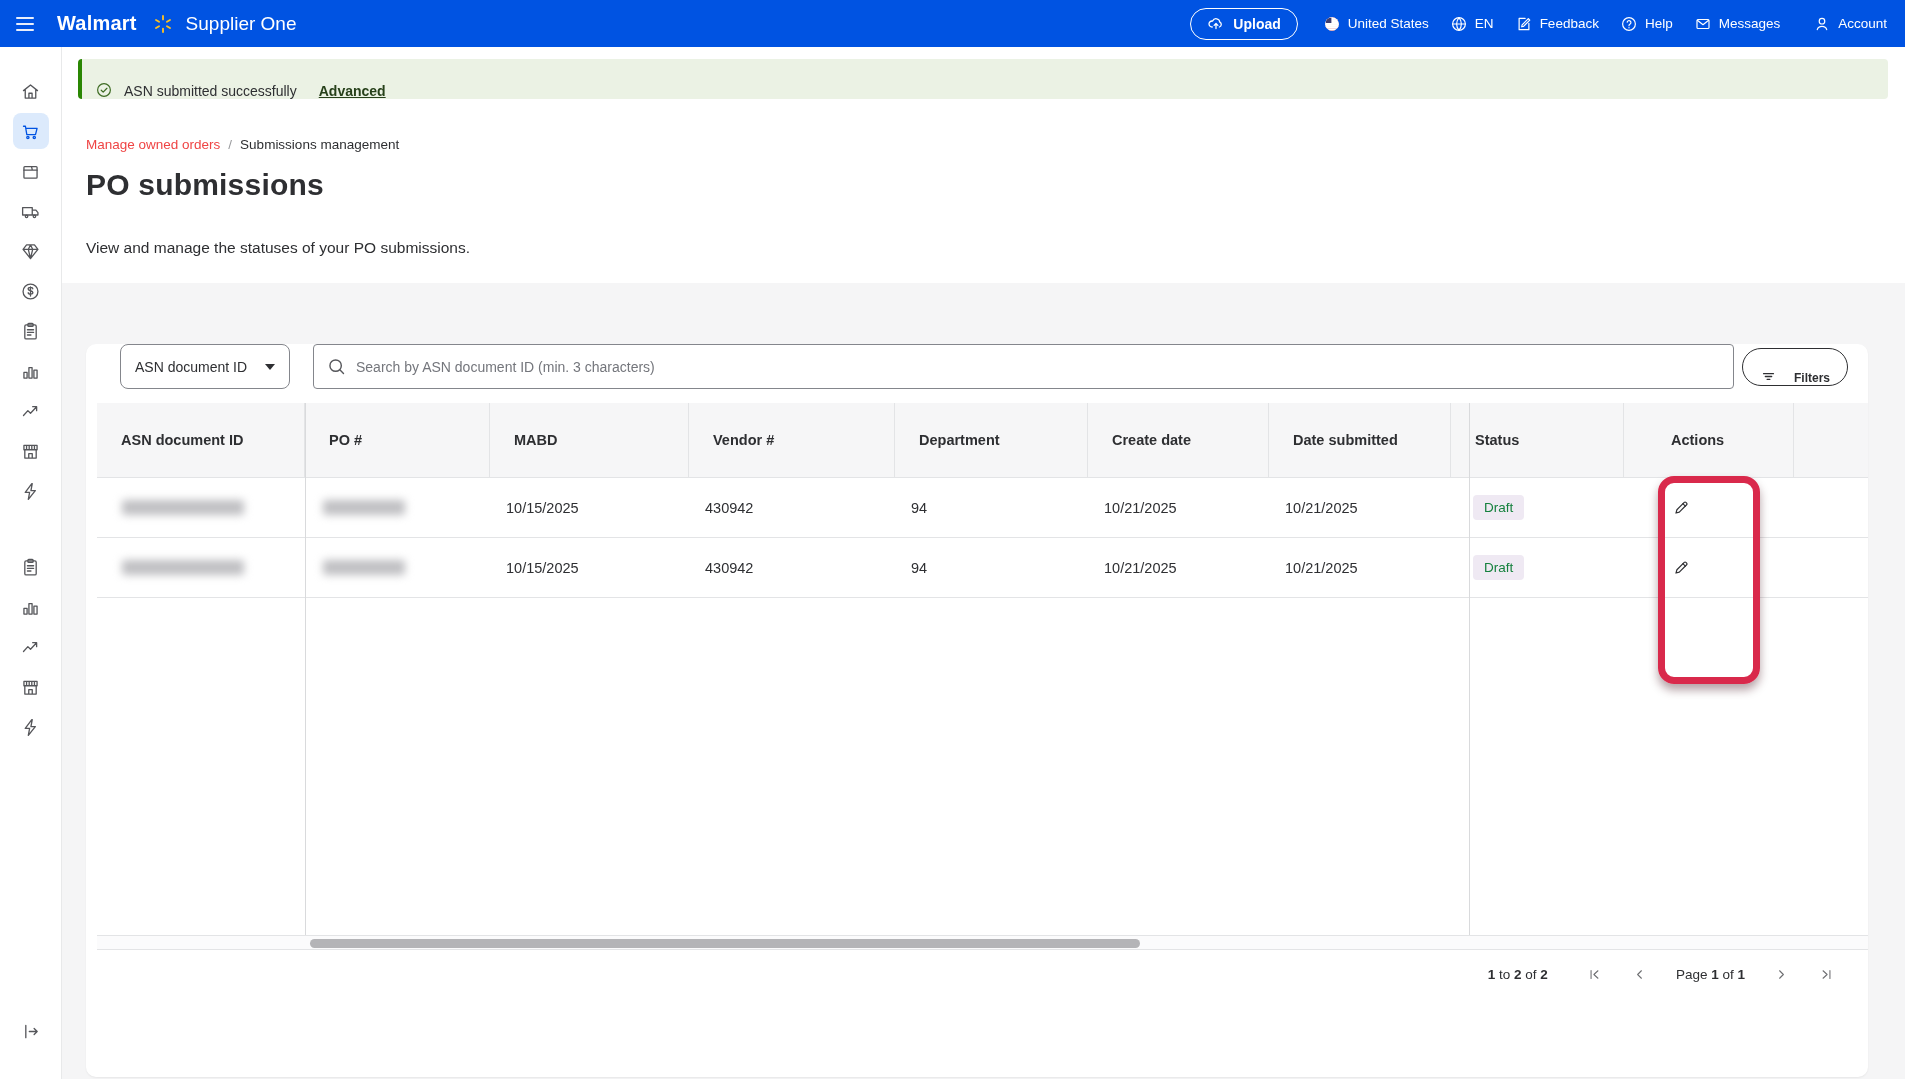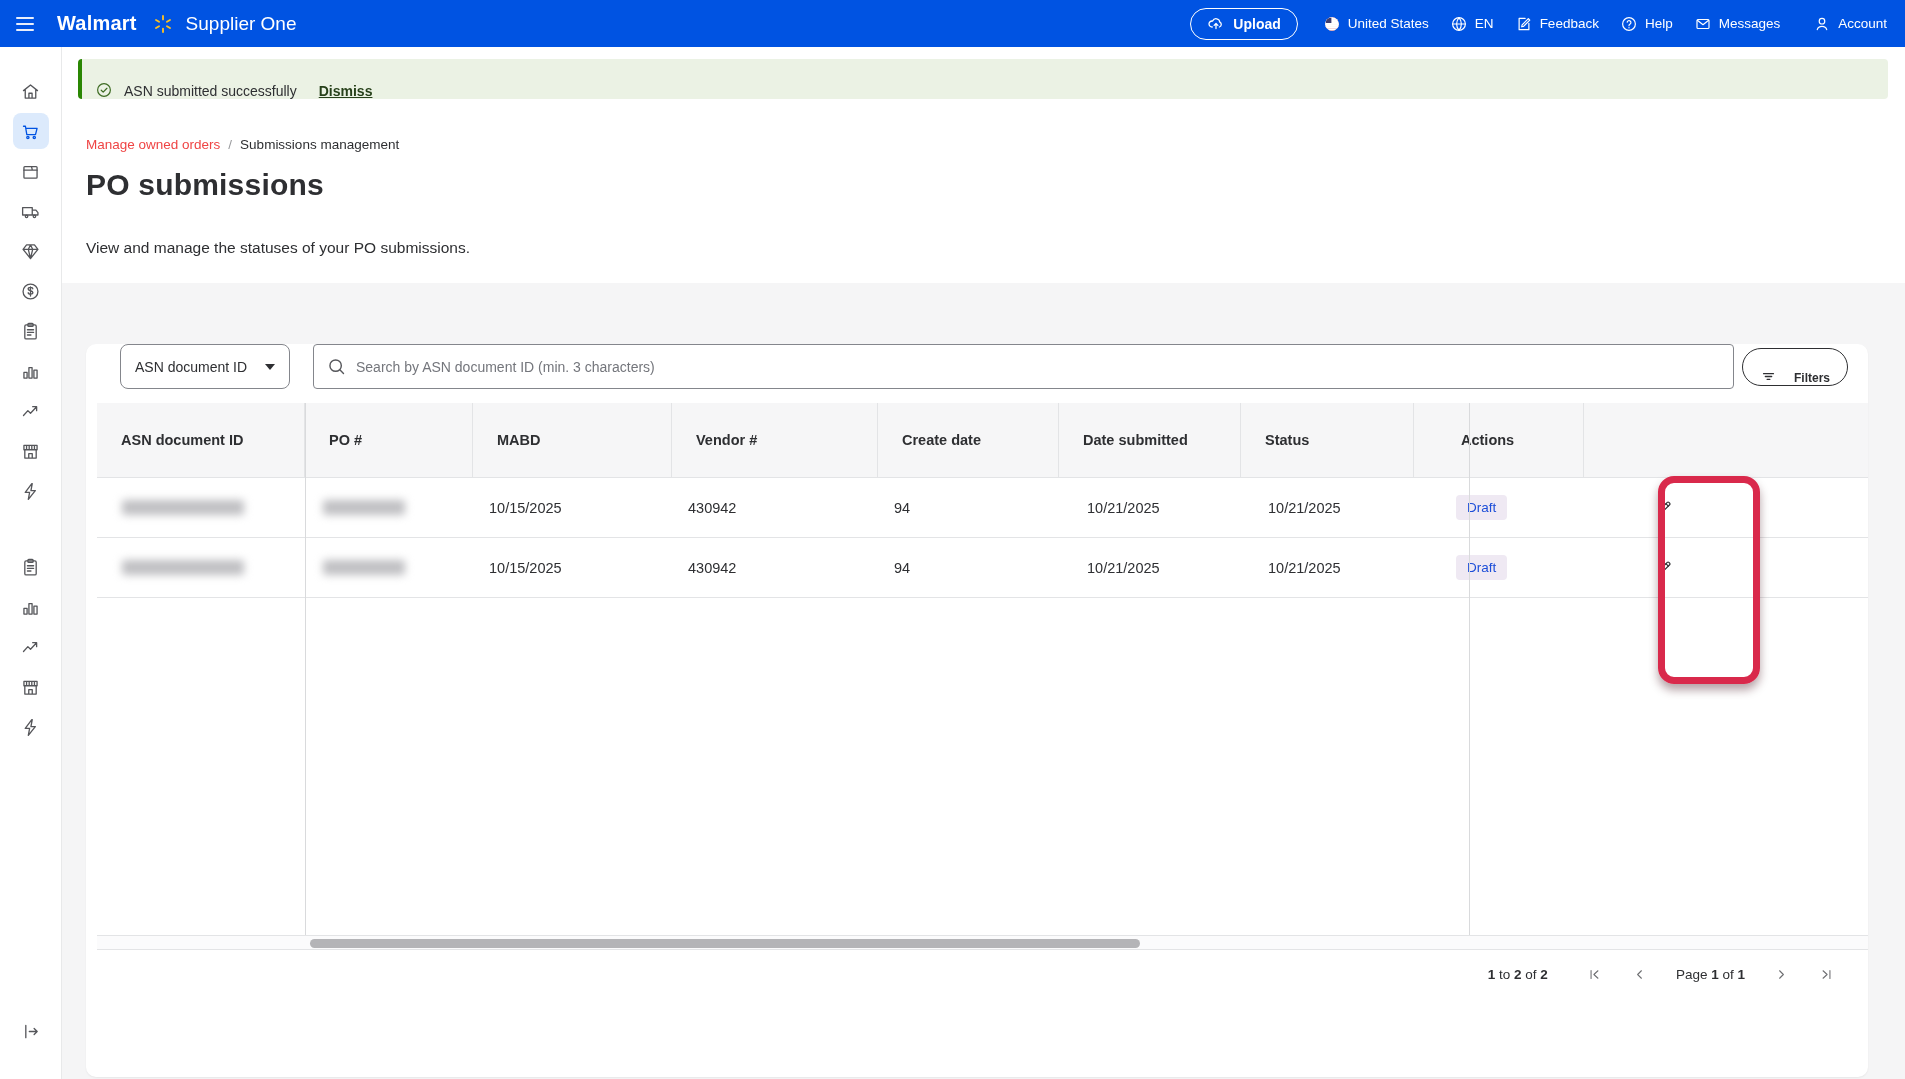--- a/index.html
+++ b/index.html
@@ -74,29 +74,29 @@
   .table-wrap { margin:14px 0 0 11px; width:1771px; height:547px; position:relative; font-size:14.5px; }
   .trow { display:flex; }
   .thead { height:75px; background:#f6f6f7; }
   .thead .cell { display:flex; align-items:center; padding-left:24px; font-weight:700; border-right:1px solid #e3e4e6; }
   .thead .cell.c8 { padding-left:47px; }
   .thead .cell.c9 { border-right:none; }
   .tbody-row { height:60px; border-bottom:1px solid #e3e4e6; background:#fff; }
   .tbody-row .cell { display:flex; align-items:center; padding-left:16px; }
   .trow { border-bottom:1px solid #e3e4e6; }
   .thead.trow { border-bottom:1px solid #e3e4e6; }
-  .c0{width:208px;flex:none;} .c1{width:168px;flex:none;} .c2{width:199px;flex:none;}
+  .c0{width:208px;flex:none;} .c1{width:185px;flex:none;} .c2{width:199px;flex:none;}
   .c3{width:206px;flex:none;} .c4{width:193px;flex:none;} .c5{width:181px;flex:none;}
   .c6{width:182px;flex:none;} .c7{width:173px;flex:none;} .c8{width:170px;flex:none;}
   .c9{flex:1;}
   .cell.status-cell { padding-left:22px; }
   .blob { height:15px; border-radius:3px; background:#bfbfc2; filter:blur(4px); }
   .blob.asn { width:122px; margin-left:9px; }
   .blob.po { width:82px; margin-left:2px; }
-  .badge { background:#efe9f3; color:#1d4ed8; font-size:13.5px; padding:5px 11px; border-radius:4px; }
+  .badge { background:#efe9f3; color:#15803d; font-size:13.5px; padding:5px 11px; border-radius:4px; }
   .pencil-btn { margin-left:42px; width:30px; height:30px; display:flex; align-items:center; justify-content:center; cursor:pointer; }
   .pencil-btn svg { width:19px; height:19px; stroke:#2e2f32; fill:none; stroke-width:1.5; stroke-linecap:round; stroke-linejoin:round; }
   .pin-divider { position:absolute; top:0; bottom:0; width:1px; background:#d9dadc; }
   .pin-left { left:208px; } .pin-right { left:1372px; }
   .hscroll { position:absolute; left:0; right:0; bottom:0; height:15px; background:#fbfbfc;
     border-top:1px solid #e3e4e6; border-bottom:1px solid #e3e4e6; }
   .hscroll .thumb { position:absolute; left:213px; top:3px; width:830px; height:9px; border-radius:5px; background:#b4b4b7; cursor:pointer; }
 
   
   .red-rect { position:absolute; left:1572px; top:132px; width:102px; height:208px;
@@ -307,21 +307,21 @@
     </div>
   </div>
 
   <div class="main">
     <div class="banner">
       <svg viewBox="0 0 24 24">
         <circle cx="12" cy="12" r="8.5"></circle>
           <path d="M8.3 12.3l2.6 2.6 5-5.2"></path>
       </svg>
       <span>ASN submitted successfully</span>
-      <span class="dismiss">Dismiss</span>
+      <span class="dismiss">Advanced</span>
     </div>
 
     <div class="breadcrumb">
       <span class="crumb-link">Manage owned orders</span>
       <span class="sep">/</span>
       <span>Submissions management</span>
     </div>
 
     <div class="page-title">PO submissions</div>
     <div class="page-subtitle">View and manage the statuses of your PO submissions.</div>
@@ -349,20 +349,21 @@
             <span>Filters</span>
           </div>
         </div>
 
         <div class="table-wrap">
           <div class="trow thead">
             <div class="cell c0">ASN document ID</div>
             <div class="cell c1">PO #</div>
             <div class="cell c2">MABD</div>
             <div class="cell c3">Vendor #</div>
+            <div class="cell c4">Department</div>
             <div class="cell c5">Create date</div>
             <div class="cell c6">Date submitted</div>
             <div class="cell c7">Status</div>
             <div class="cell c8">Actions</div>
             <div class="cell c9"></div>
           </div>
 
           <div class="trow tbody-row">
             <div class="cell c0">
                 <span class="blob asn"></span>

